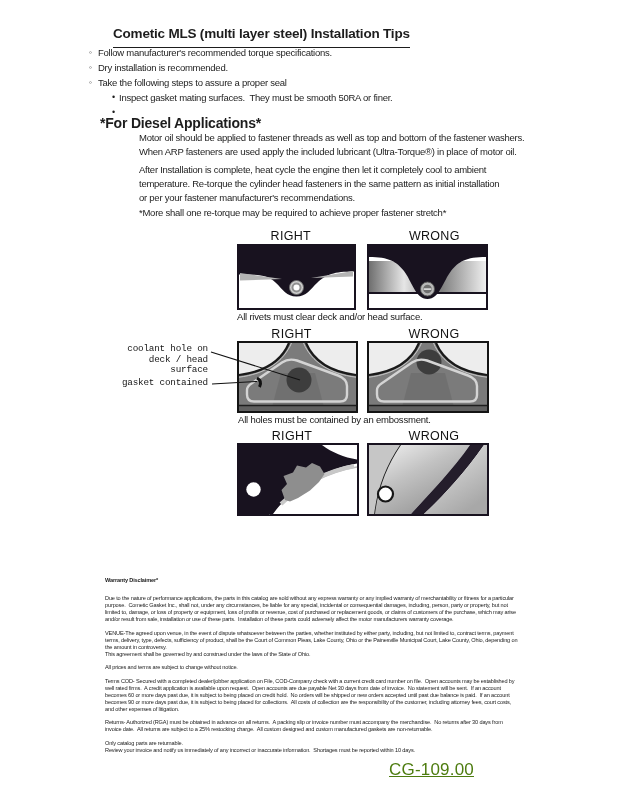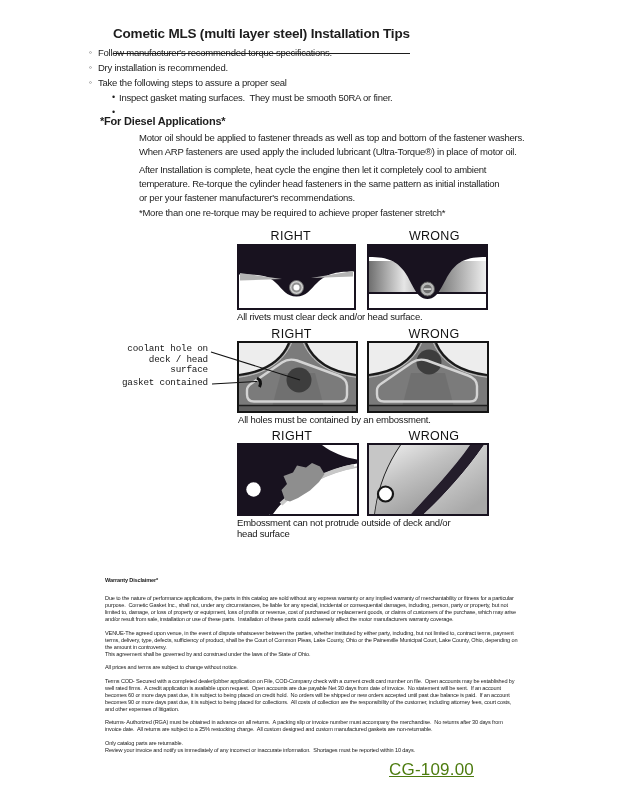--- a/index.html
+++ b/index.html
@@ -7,29 +7,29 @@
     position:relative; width:618px; height:800px; margin:0 auto;
     background:#ffffff; overflow:hidden;
     font-family:"Liberation Sans","DejaVu Sans",sans-serif;
     color:#1d1d1d;
   }
   .abs{position:absolute;}
   .pre{white-space:pre-wrap;}
 
   .title{
     left:113px; top:26px; font-size:13.5px; font-weight:bold;
-    letter-spacing:-0.2px; border-bottom:1.6px solid #1d1d1d; padding-bottom:12px;
+    letter-spacing:-0.2px; border-bottom:1.6px solid #1d1d1d; padding-bottom:6px;
   }
   .bullets{left:89px; top:45px; width:470px; font-size:9.5px; letter-spacing:-0.25px;}
   .bullet-row{display:flex; align-items:flex-start; height:15px; line-height:15px;}
   .bullet-row .glyph{width:9px; font-size:8px; line-height:15px;}
   .bullet-row.sub{padding-left:23px;}
   .bullet-row.sub .glyph{width:7px; font-size:9px;}
 
-  .diesel-heading{left:100px; top:115px; font-size:11px; font-weight:bold; letter-spacing:-0.2px;}
+  .diesel-heading{left:100px; top:115px; font-size:14px; font-weight:bold; letter-spacing:-0.2px;}
   .body-para{font-size:9.5px; line-height:14px; letter-spacing:-0.25px; width:450px;margin-left:39px;}
   .p1{left:100px; top:131px;}
   .p2{left:100px; top:163px;}
   .note{left:100px; top:206px;}
 
   .dg-header{left:237px; width:252px; display:flex; font-size:12.5px; letter-spacing:0.3px; color:#111;gap:24px;}
   .dg-header .h-left{width:119px; text-align:center;}
   .dg-header .h-right{width:121px; text-align:center; margin-left:11px;}
   .hr1{top:229px;} .hr2{top:327px;} .hr3{top:429px;}
 
@@ -78,21 +78,21 @@
       <span class="glyph">•</span>
     </div>
   </div>
 
   <div class="abs diesel-heading">*For Diesel Applications*</div>
   <div class="abs body-para pre p1">Motor oil should be applied to fastener threads as well as top and bottom of the fastener washers.
 When ARP fasteners are used apply the included lubricant (Ultra-Torque®) in place of motor oil.</div>
   <div class="abs body-para pre p2">After Installation is complete, heat cycle the engine then let it completely cool to ambient
 temperature. Re-torque the cylinder head fasteners in the same pattern as initial installation
 or per your fastener manufacturer's recommendations.</div>
-  <div class="abs body-para pre note">*More than one re-torque may be required to achieve proper fastener stretch*</div>
+  <div class="abs body-para pre note">*More shall one re-torque may be required to achieve proper fastener stretch*</div>
 
   <div class="abs dg-header hr1">
     <span class="h-left">RIGHT</span>
     <span class="h-right">WRONG</span>
   </div>
 
   <svg class="abs panel" style="left:237px;top:244px" width="119" height="66" viewBox="0 0 119 66">
     <rect x="1" y="1" width="117" height="64" fill="#ffffff" stroke="#18121f" stroke-width="2"></rect>
     <path d="M2 2 H117 V27.5 C97 27.5 89 30.5 80.5 38.5 C73 45.5 69.5 52.5 59.5 52.5 C49.5 52.5 46 45.5 38.5 38.5 C30 30.5 22 30.5 2 30.5 Z" fill="#18121f"></path>
     <path d="M3 29 L45 35 L3 36.5 Z" fill="#b4b4b4"></path>
@@ -200,21 +200,20 @@
     </defs>
     <rect x="1" y="1" width="120" height="71" fill="#ffffff" stroke="#18121f" stroke-width="2"></rect>
     <path d="M2 2 H34 C21 21 11 45 8 71 H2 Z" fill="#c6c6c6"></path>
     <path d="M34 2 C21 21 11 45 8 71" fill="none" stroke="#1c1c1c" stroke-width="1.6"></path>
     <path d="M34 2 H103 C85 28 61 52 44 71 H8 C11 45 21 21 34 2 Z" fill="url(#g-r3a)"></path>
     <path d="M103 2 H117 C97 31 73 56 57 71 H44 C61 52 85 28 103 2 Z" fill="#241d2b"></path>
     <path d="M117 2 H120 V71 H57 C73 56 97 31 117 2 Z" fill="url(#g-r3b)"></path>
     <circle cx="18.5" cy="51" r="7.5" fill="#ffffff" stroke="#161616" stroke-width="2.2"></circle>
   </svg>
 
-  <div class="abs caption cap3">Embossment can not protrude outside of deck and/or head surface</div>
 
   <div class="abs legal">
     <div class="lg-h">Warranty Disclaimer*</div>
     <p class="pre">Due to the nature of performance applications, the parts in this catalog are sold without any express warranty or any implied warranty of merchantability or fitness for a particular purpose.  Cometic Gasket Inc., shall not, under any circumstances, be liable for any special, incidental or consequential damages, including, person, party or property, but not limited to, damage, or loss of property or equipment, loss of profits or revenue, cost of purchased or replacement goods, or claims of customers of the purchase, which may arise and/or result from sale, installation or use of these parts.  Installation of these parts could adversely affect the motor manufacturers warranty coverage.</p>
     <p class="pre">VENUE-The agreed upon venue, in the event of dispute whatsoever between the parties, whether instituted by either party, including, but not limited to, contract terms, payment terms, delivery, type, defects, sufficiency of product, shall be the Court of Common Pleas, Lake County, Ohio or the Painesville Municipal Court, Lake County, Ohio, depending on the amount in controversy.
 This agreement shall be governed by and construed under the laws of the State of Ohio.</p>
     <p class="pre">All prices and terms are subject to change without notice.</p>
     <p class="pre">Terms COD- Secured with a completed dealer/jobber application on File, COD-Company check with a current credit card number on file.  Open accounts may be established by well rated firms.  A credit application is available upon request.  Open accounts are due payable Net 30 days from date of invoice.  No statement will be sent.  If an account becomes 60 or more days past due, it is subject to being placed on credit hold.  No orders will be shipped or new orders accepted until past due balance is paid.  If an account becomes 90 or more days past due, it is subject to being placed for collections.  All costs of collection are the responsibility of the customer, including attorney fees, court costs, and other expenses of litigation.</p>
     <p class="pre">Returns- Authorized (RGA) must be obtained in advance on all returns.  A packing slip or invoice number must accompany the merchandise.  No returns after 30 days from invoice date.  All returns are subject to a 25% restocking charge.  All custom designed and custom manufactured gaskets are non-returnable.</p>
     <p class="pre">Only catalog parts are returnable.

